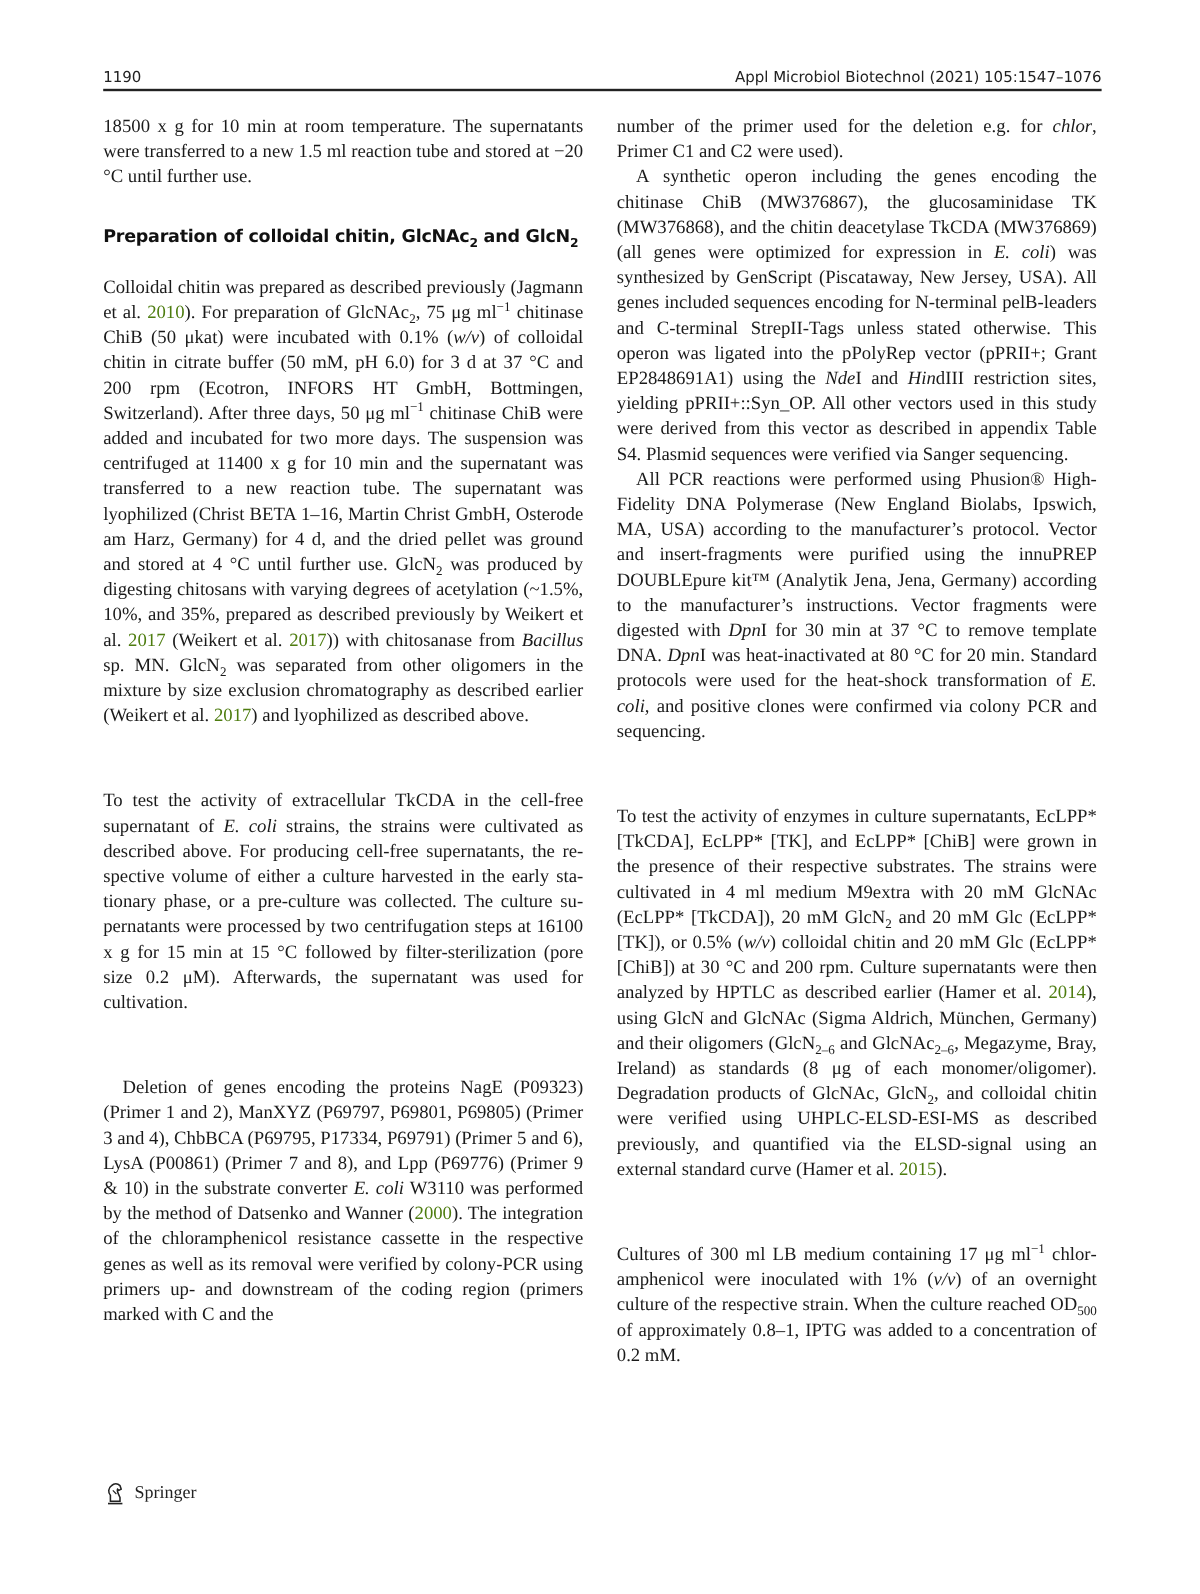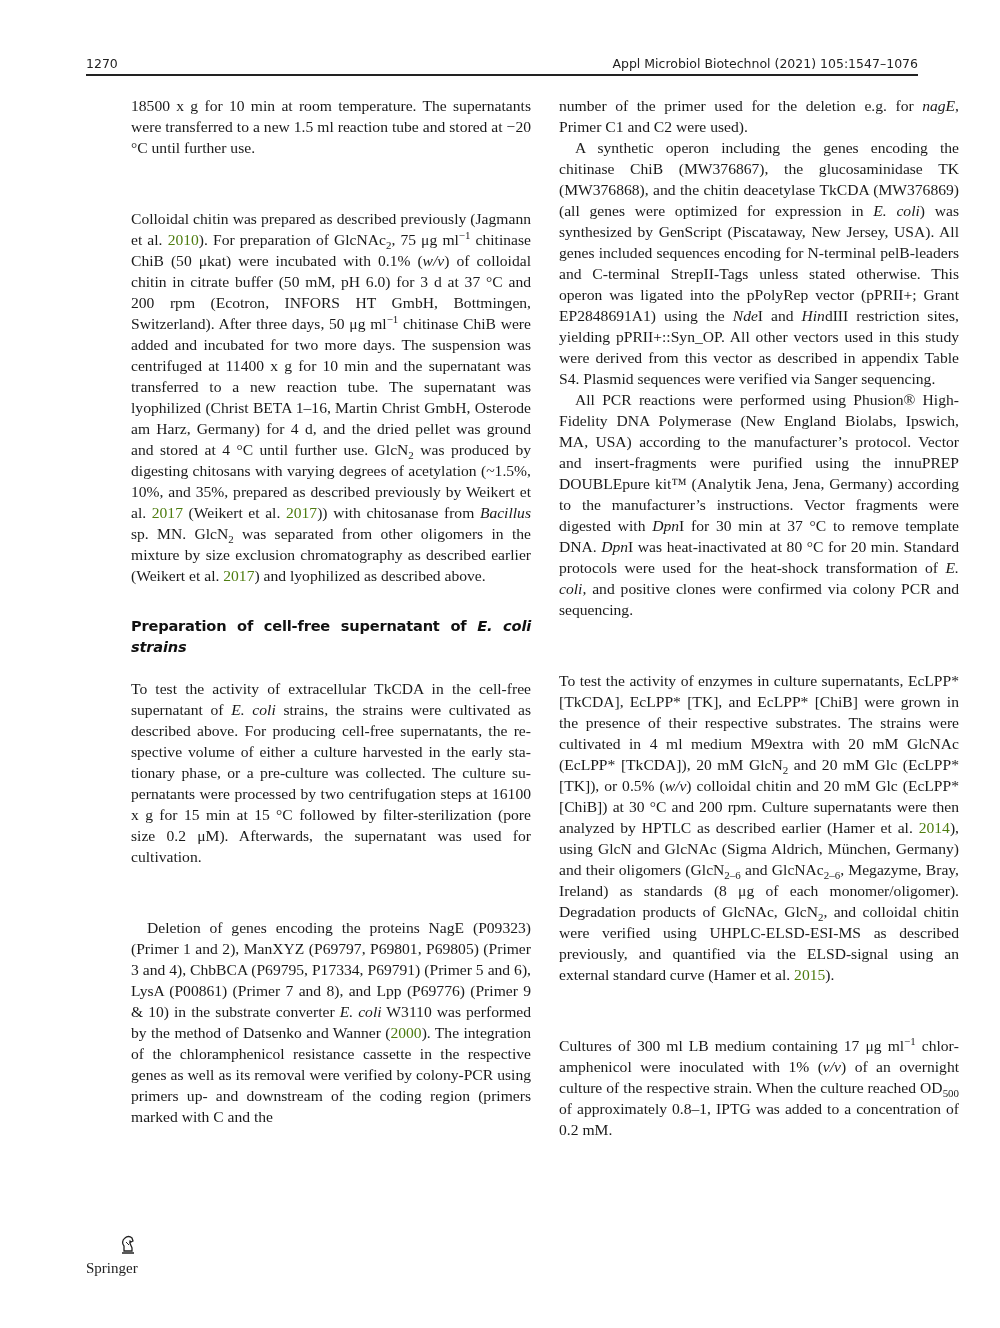--- a/index.html
+++ b/index.html
@@ -1,58 +1,58 @@
 <!DOCTYPE html>
 <html><head>
 <meta charset="utf-8">
 <style>
   html, body { margin: 0; padding: 0; background: #ffffff; }
   body { width: 1000px; height: 1328px; position: relative; overflow: hidden; }
   .header { position: absolute; left: 86px; top: 54px; width: 832px; height: 20px; border-bottom: 2px solid #222; }
   .header span { font-family: "DejaVu Sans", sans-serif; font-size: 12.5px; color: #222; position: absolute; top: 2px; }
   .header .pg { left: 0; }
   .header .jr { right: 0; }
-  .col { position: absolute; top: 95px; width: 400px; font-family: "Liberation Serif", serif; font-size: 15.6px; line-height: 21px; color: #1a1a1a; text-align: justify; margin-left: 45px; }
+  .col { position: absolute; top: 95px; width: 400px; font-family: "Liberation Serif", serif; font-size: 15.6px; line-height: 21px; color: #1a1a1a; text-align: justify; }
   .col.left { left: 86px; }
   .col.right { left: 514px; }
   .col p { margin: 0; hyphens: manual; }
   .col p.indent { text-indent: 16px; }
   .col h2 { font-family: "DejaVu Sans", sans-serif; font-size: 14.6px; font-weight: bold; margin: 0; color: #111; letter-spacing: -0.2px; }
   .col h2 i { font-style: italic; }
   .sp-h-before { height: 29px; }
   .sp-h-after { height: 21px; }
   a.ref { color: #4d7c0f; text-decoration: none; }
   sub, sup { font-size: 70%; line-height: 0; }
-  .footer { position: absolute; left: 86px; top: 1234px; display: flex; align-items: flex-end; gap: 6px; flex-direction: column; }
+  .footer { position: absolute; left: 86px; top: 1234px; display: flex; align-items: center; gap: 6px; }
   .footer .logo { width: 20px; height: 20px; }
   .footer span { font-family: "Liberation Serif", serif; font-size: 15px; color: #222; }
 </style>
 </head>
 <body>
 
 <div class="header">
-  <span class="pg">1270</span>
+  <span class="pg">1190</span>
   <span class="jr">Appl Microbiol Biotechnol (2021) 105:1547–1076</span>
 </div>
 
 <div class="col left">
     <p><span>18500 x g for 10 min at room temperature. The supernatants were transferred to a new 1.5 ml reaction tube and stored at −20 °C until further use.</span></p>
     <div class="sp-h-before"></div>
+    <h2><span>Preparation of colloidal chitin, GlcNAc</span><sub>2</sub><span> and GlcN</span><sub>2</sub></h2>
     <div class="sp-h-after"></div>
     <p><span>Colloidal chitin was prepared as described previously (Jagmann et al. </span><a class="ref" href="#">2010</a><span>). For preparation of GlcNAc</span><sub>2</sub><span>, 75 μg ml</span><sup>−1</sup><span> chitinase ChiB (50 μkat) were incubated with 0.1% (</span><i>w/v</i><span>) of colloidal chitin in citrate buffer (50 mM, pH 6.0) for 3 d at 37 °C and 200 rpm (Ecotron, INFORS HT GmbH, Bottmingen, Switzerland). After three days, 50 μg ml</span><sup>−1</sup><span> chitinase ChiB were added and incubated for two more days. The suspension was centrifuged at 11400 x g for 10 min and the supernatant was transferred to a new reaction tube. The supernatant was lyophilized (Christ BETA 1–16, Martin Christ GmbH, Osterode am Harz, Germany) for 4 d, and the dried pellet was ground and stored at 4 °C until further use. GlcN</span><sub>2</sub><span> was produced by digesting chitosans with varying degrees of acetylation (~1.5%, 10%, and 35%, prepared as described previously by Weikert et al. </span><a class="ref" href="#">2017</a><span> (Weikert et al. </span><a class="ref" href="#">2017</a><span>)) with chitosanase from </span><i>Bacillus</i><span> sp. MN. GlcN</span><sub>2</sub><span> was separated from other oligomers in the mixture by size exclusion chromatography as described earlier (Weikert et al. </span><a class="ref" href="#">2017</a><span>) and lyophilized as described above.</span></p>
     <div class="sp-h-before"></div>
-    <h2><span>Preparation of cell-free supernatant of </span><i>E. coli strains</i></h2>
     <div class="sp-h-after"></div>
     <p><span>To test the activity of extracellular TkCDA in the cell-free supernatant of </span><i>E. coli</i><span> strains, the strains were cultivated as described above. For producing cell-free supernatants, the re­spective volume of either a culture harvested in the early sta­tionary phase, or a pre-culture was collected. The culture su­pernatants were processed by two centrifugation steps at 16100 x g for 15 min at 15 °C followed by filter-sterilization (pore size 0.2 μM). Afterwards, the supernatant was used for cultivation.</span></p>
     <div class="sp-h-before"></div>
     <div class="sp-h-after"></div>
     <p class="indent"><span>Deletion of genes encoding the proteins NagE (P09323) (Primer 1 and 2), ManXYZ (P69797, P69801, P69805) (Primer 3 and 4), ChbBCA (P69795, P17334, P69791) (Primer 5 and 6), LysA (P00861) (Primer 7 and 8), and Lpp (P69776) (Primer 9 &amp; 10) in the substrate converter </span><i>E. coli</i><span> W3110 was performed by the method of Datsenko and Wanner (</span><a class="ref" href="#">2000</a><span>). The integration of the chloramphenicol resis­tance cassette in the respective genes as well as its removal were verified by colony-PCR using primers up- and down­stream of the coding region (primers marked with C and the</span></p>
   </div>
 <div class="col right">
-    <p><span>number of the primer used for the deletion e.g. for </span><i>nagE</i><span>, Primer C1 and C2 were used).</span></p>
+    <p><span>number of the primer used for the deletion e.g. for </span><i>chlor</i><span>, Primer C1 and C2 were used).</span></p>
     <p class="indent"><span>A synthetic operon including the genes encoding the chitinase ChiB (MW376867), the glucosaminidase TK (MW376868), and the chitin deacetylase TkCDA (MW376869) (all genes were optimized for expression in </span><i>E. coli</i><span>) was synthesized by GenScript (Piscataway, New Jersey, USA). All genes included sequences encoding for N-terminal pelB-leaders and C-terminal StrepII-Tags unless stat­ed otherwise. This operon was ligated into the pPolyRep vec­tor (pPRII+; Grant EP2848691A1) using the </span><i>Nde</i><span>I and </span><i>Hin</i><span>dIII restriction sites, yielding pPRII+::Syn_OP. All other vectors used in this study were derived from this vector as described in appendix Table S4. Plasmid sequences were verified via Sanger sequencing.</span></p>
     <p class="indent"><span>All PCR reactions were performed using Phusion® High-Fidelity DNA Polymerase (New England Biolabs, Ipswich, MA, USA) according to the manufacturer’s protocol. Vector and insert-fragments were purified using the innuPREP DOUBLEpure kit™ (Analytik Jena, Jena, Germany) accord­ing to the manufacturer’s instructions. Vector fragments were digested with </span><i>Dpn</i><span>I for 30 min at 37 °C to remove template DNA. </span><i>Dpn</i><span>I was heat-inactivated at 80 °C for 20 min. Standard protocols were used for the heat-shock transforma­tion of </span><i>E. coli,</i><span> and positive clones were confirmed via colony PCR and sequencing.</span></p>
     <div class="sp-h-before"></div>
     <div class="sp-h-after"></div>
     <p><span>To test the activity of enzymes in culture supernatants, EcLPP* [TkCDA], EcLPP* [TK], and EcLPP* [ChiB] were grown in the presence of their respective substrates. The strains were cultivated in 4 ml medium M9extra with 20 mM GlcNAc (EcLPP* [TkCDA]), 20 mM GlcN</span><sub>2</sub><span> and 20 mM Glc (EcLPP* [TK]), or 0.5% (</span><i>w/v</i><span>) colloidal chitin and 20 mM Glc (EcLPP* [ChiB]) at 30 °C and 200 rpm. Culture supernatants were then analyzed by HPTLC as de­scribed earlier (Hamer et al. </span><a class="ref" href="#">2014</a><span>), using GlcN and GlcNAc (Sigma Aldrich, München, Germany) and their oligomers (GlcN</span><sub>2–6</sub><span> and GlcNAc</span><sub>2–6</sub><span>, Megazyme, Bray, Ireland) as stan­dards (8 μg of each monomer/oligomer). Degradation prod­ucts of GlcNAc, GlcN</span><sub>2</sub><span>, and colloidal chitin were verified using UHPLC-ELSD-ESI-MS as described previously, and quantified via the ELSD-signal using an external standard curve (Hamer et al. </span><a class="ref" href="#">2015</a><span>).</span></p>
     <div class="sp-h-before"></div>
     <div class="sp-h-after"></div>
     <p><span>Cultures of 300 ml LB medium containing 17 μg ml</span><sup>−1</sup><span> chlor­amphenicol were inoculated with 1% (</span><i>v/v</i><span>) of an overnight culture of the respective strain. When the culture reached OD</span><sub>500</sub><span> of approximately 0.8–1, IPTG was added to a concen­tration of 0.2 mM.</span></p>
   </div>
 

